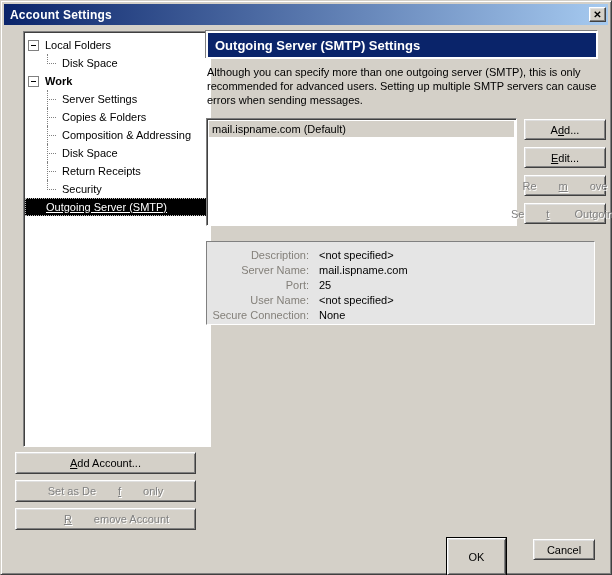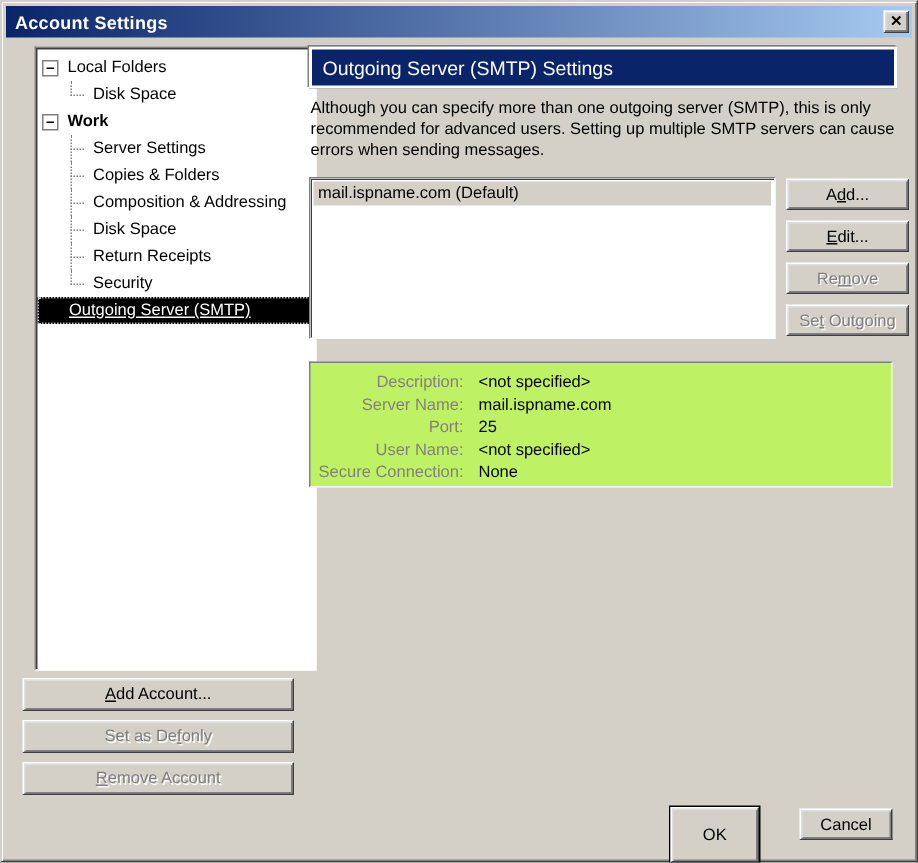--- a/index.html
+++ b/index.html
@@ -92,32 +92,32 @@
   .btn {
     position: absolute;
     background: #d4d0c8;
     border: 1px solid;
     border-color: #ffffff #404040 #404040 #ffffff;
     box-shadow: inset 1px 1px 0 #dfdfdf, inset -1px -1px 0 #808080;
     display: flex; align-items: center; justify-content: center;
     font-family: inherit; font-size: 11px; color: #000;
     cursor: default; white-space: pre;
   }
-  .btn.disabled { color: #808080; text-shadow: 1px 1px 0 #ffffff; }
+  .btn.disabled { color: #808080; text-shadow: 1px 1px 0 #ffffff; gap: 22px; }
   .ak { text-decoration: underline; }
   #btn-add-account    { left: 14px; top: 451px; width: 181px; height: 22px; }
   #btn-set-as-default { left: 14px; top: 479px; width: 181px; height: 22px; }
   #btn-remove-account { left: 14px; top: 507px; width: 181px; height: 22px; }
   
   .header-band {
     position: absolute; left: 205px; top: 30px; width: 392px; height: 28px;
     background: #0A246A;
     border: 2px solid #ffffff;
     box-shadow: -1px -1px 0 #808080;
-    color: #fff; font-weight: normal; font-size: 13px;
+    color: #fff; font-weight: bold; font-size: 13px;
     display: flex; align-items: center; padding-left: 7px;
   }
   .desc-text {
     position: absolute; left: 206px; top: 64px; width: 398px;
     line-height: 14px;
   }
   .listbox {
     position: absolute; left: 205px; top: 117px; width: 311px; height: 108px;
     background: #fff;
     border: 1px solid;
@@ -130,21 +130,21 @@
     height: 16px; line-height: 16px; padding-left: 3px;
     cursor: default;
   }
   .list-item.sel-unfocused { background: #d4d0c8; color: #000; }
   #btn-smtp-add    { left: 523px; top: 118px; width: 82px; height: 21px; }
   #btn-smtp-edit   { left: 523px; top: 146px; width: 82px; height: 21px; }
   #btn-smtp-remove { left: 523px; top: 174px; width: 82px; height: 21px; }
   #btn-smtp-setdef { left: 523px; top: 202px; width: 82px; height: 21px; }
   .details-panel {
     position: absolute; left: 205px; top: 240px; width: 389px; height: 84px;
-    background: #bef264;
+    background: #e5e5e5;
     border: 1px solid;
     border-color: #808080 #ffffff #ffffff #808080;
     padding-top: 6px;
   }
   .detail-row { display: flex; height: 15px; line-height: 15px; }
   .detail-label {
     width: 112px; flex: 0 0 112px;
     text-align: right; color: #84807a; padding-right: 10px;
   }
   .detail-value { color: #000; }

